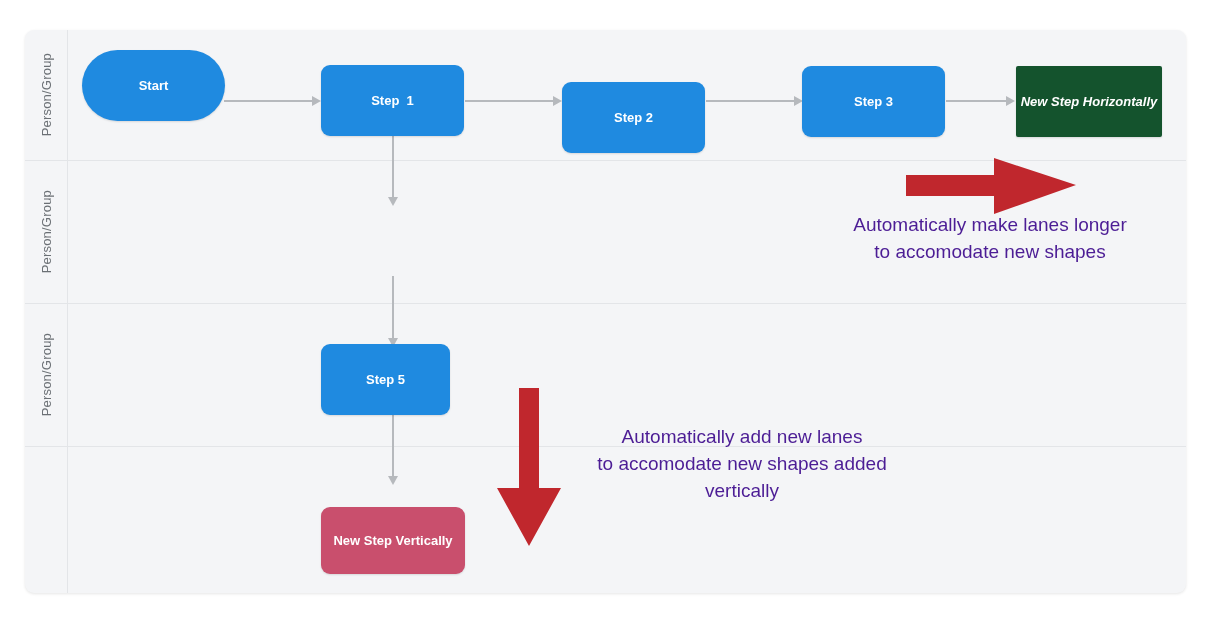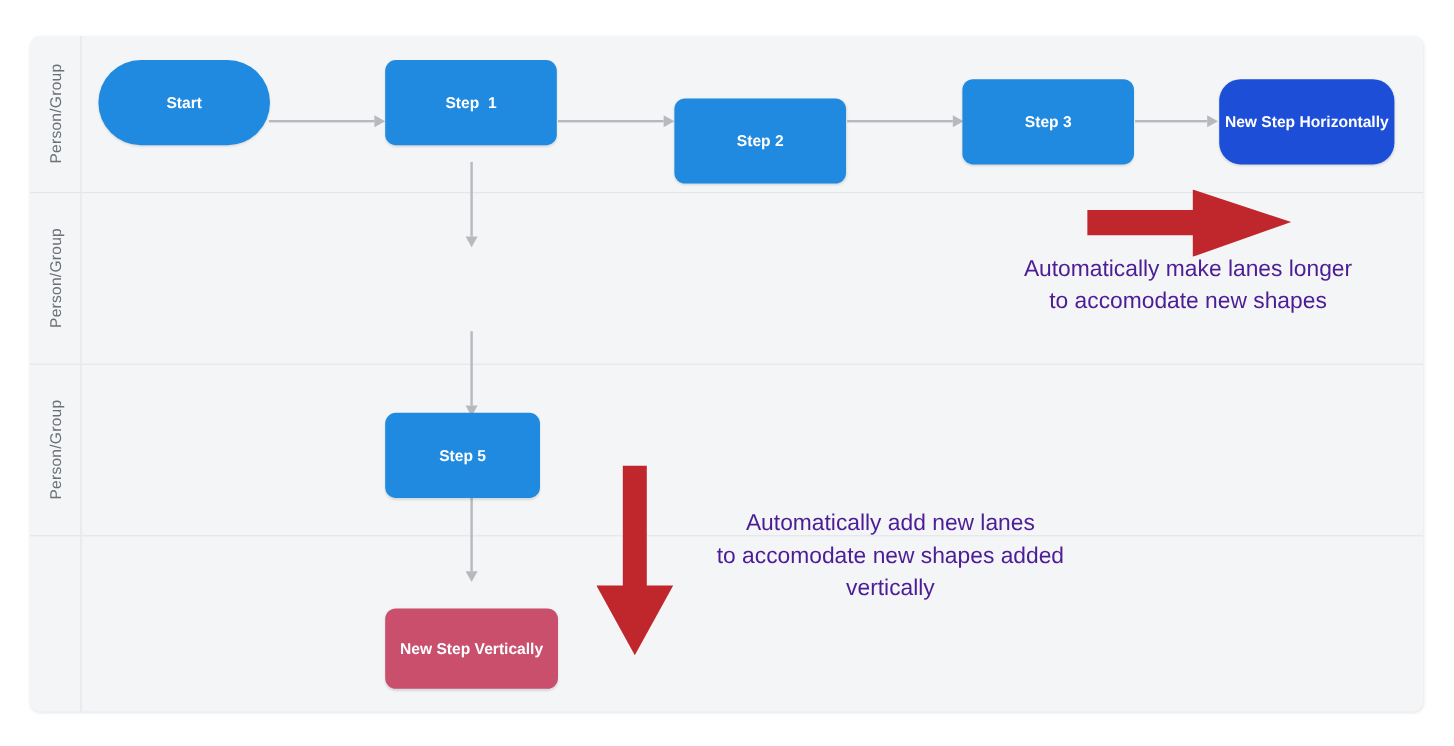--- a/index.html
+++ b/index.html
@@ -67,21 +67,21 @@
     font-size: 13px;
     font-weight: bold;
     text-align: center;
     line-height: 1.2;
     box-sizing: border-box;
     box-shadow: 0 1px 2px rgba(0,0,0,0.12);
     white-space: pre;
   }
   .node.process  { background: #1f8ae0; border-radius: 9px; }
   .node.terminal { background: #1f8ae0; border-radius: 999px; }
-  .node.added-h  { background: #1d4ed8; border-radius: 18px; }
+  .node.added-h  { background: #14532d; border-radius: 2px; font-style: italic; }
   .node.added-v  { background: #c94f6d; border-radius: 9px; }
 
   
   .conn {
     position: absolute;
     background: #b6b9bd;
   }
   .conn.h { height: 1.6px; }
   .conn.v { width: 1.6px; }
   .arrowhead { position: absolute; width: 0; height: 0; }
@@ -155,21 +155,21 @@
     <div class="arrowhead down" style="left:363px;top:167px;"></div>
 
     <div class="conn v" style="left:367px;top:246px;height:62px;"></div>
     <div class="arrowhead down" style="left:363px;top:308px;"></div>
 
     <div class="conn v" style="left:367px;top:384px;height:62px;"></div>
     <div class="arrowhead down" style="left:363px;top:446px;"></div>
 
     <div class="node terminal" style="left:57px;top:20px;width:143px;height:71px;">Start</div>
 
-    <div class="node process" style="left:296px;top:20px;width:143px;height:71px;">Step  1</div>
+    <div class="node process" style="left:296px;top:35px;width:143px;height:71px;">Step  1</div>
 
     <div class="node process" style="left:537px;top:52px;width:143px;height:71px;">Step 2</div>
 
     <div class="node process" style="left:777px;top:36px;width:143px;height:71px;text-align:center;">Step 3</div>
 
     <div class="node added-h" style="left:991px;top:36px;width:146px;height:71px;">New Step Horizontally</div>
 
 
     <div class="node process" style="left:296px;top:314px;width:129px;height:71px;">Step 5</div>
 

